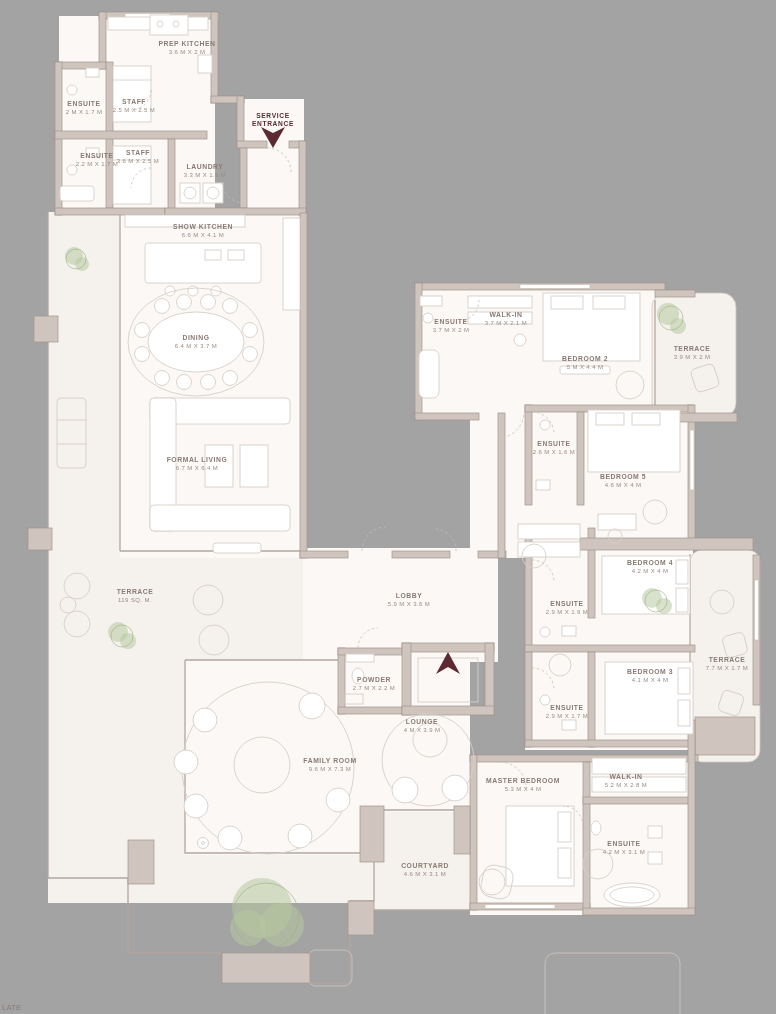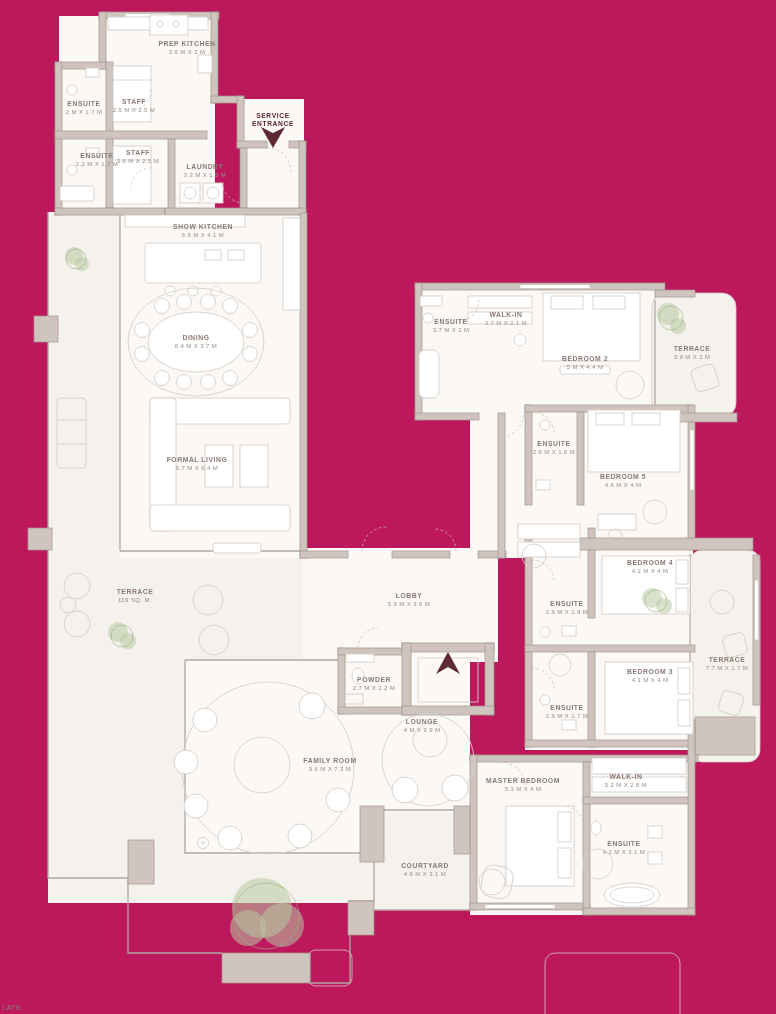--- a/index.html
+++ b/index.html
@@ -1,16 +1,16 @@
 <!DOCTYPE html>
 <html><head>
 <meta charset="utf-8">
 <style>
   html,body{margin:0;padding:0;background:#fdfdfc;}
-  .canvas{position:relative;width:776px;height:1014px;background:#be185d;overflow:hidden;
+  .canvas{position:relative;width:776px;height:1014px;background:#a3a3a3;overflow:hidden;
           font-family:"Liberation Sans",sans-serif;}
   svg{position:absolute;left:0;top:0;}
   .floor{fill:#fbf8f5;}
   .terr{fill:#f5f1ec;}
   .w{fill:#cfc5be;stroke:#a2958d;stroke-width:.7;}
   .glass{stroke:#b2a7a0;stroke-width:1.3;fill:none;}
   .glass2{stroke:#cfc7c0;stroke-width:.8;fill:none;}
   .furn{fill:#ffffff;stroke:#d6cfc9;stroke-width:.9;}
   .furnl{fill:none;stroke:#d6cfc9;stroke-width:.9;}
   .door{fill:none;stroke:#c7bcb5;stroke-width:.8;stroke-dasharray:2.5 2.5;}

